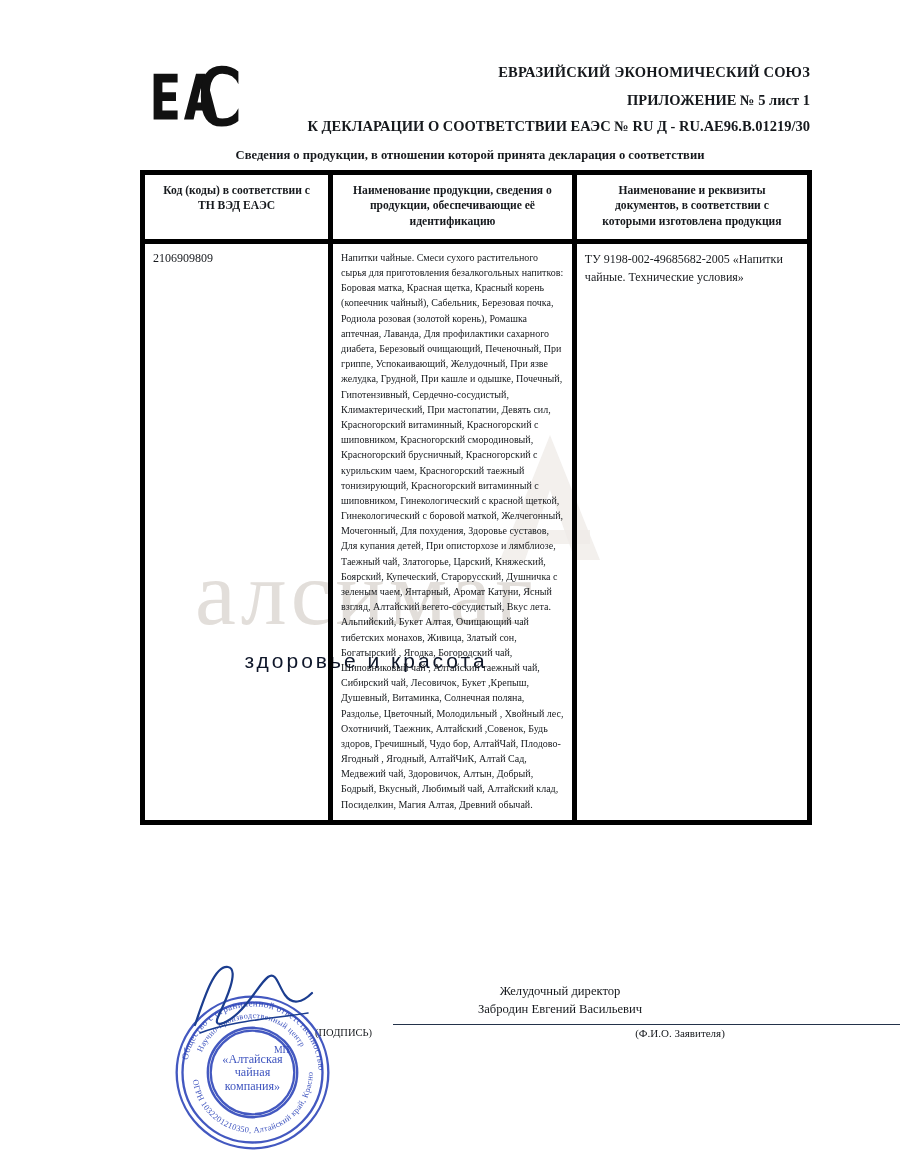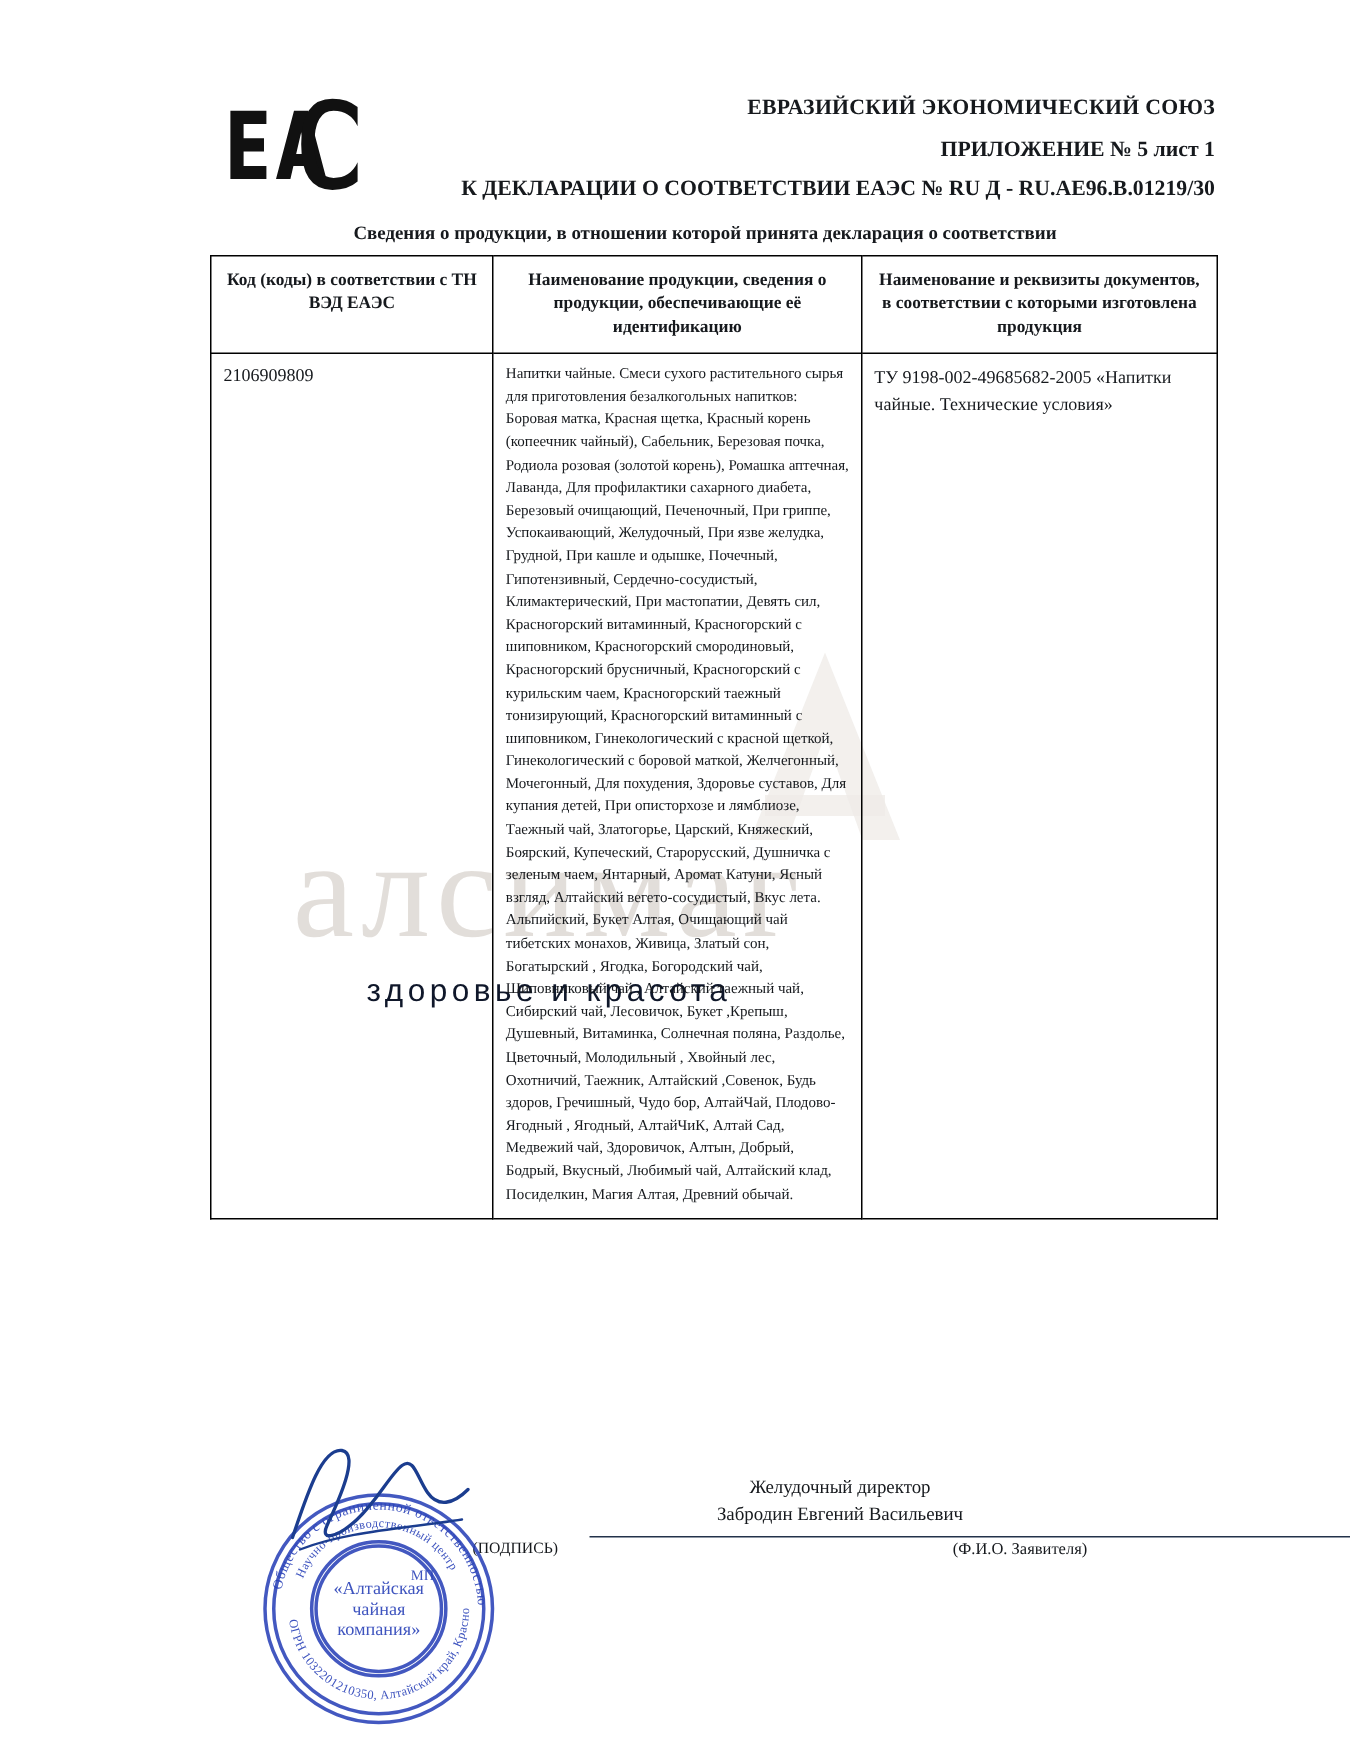--- a/index.html
+++ b/index.html
@@ -109,21 +109,21 @@
   .tbl {
     position: absolute;
     left: 140px;
     top: 170px;
     width: 672px;
     border-collapse: collapse;
     z-index: 2;
     background: transparent;
   }
   .tbl td, .tbl th {
-    border: 1px solid #000000;
+    border: 5px solid #000000;
     vertical-align: top;
     padding: 6px 8px 8px 8px;
     background: transparent;
   }
   .tbl th {
     font-size: 11.6px;
     font-weight: bold;
     text-align: center;
     line-height: 1.32;
     padding: 8px 10px 10px 10px;

